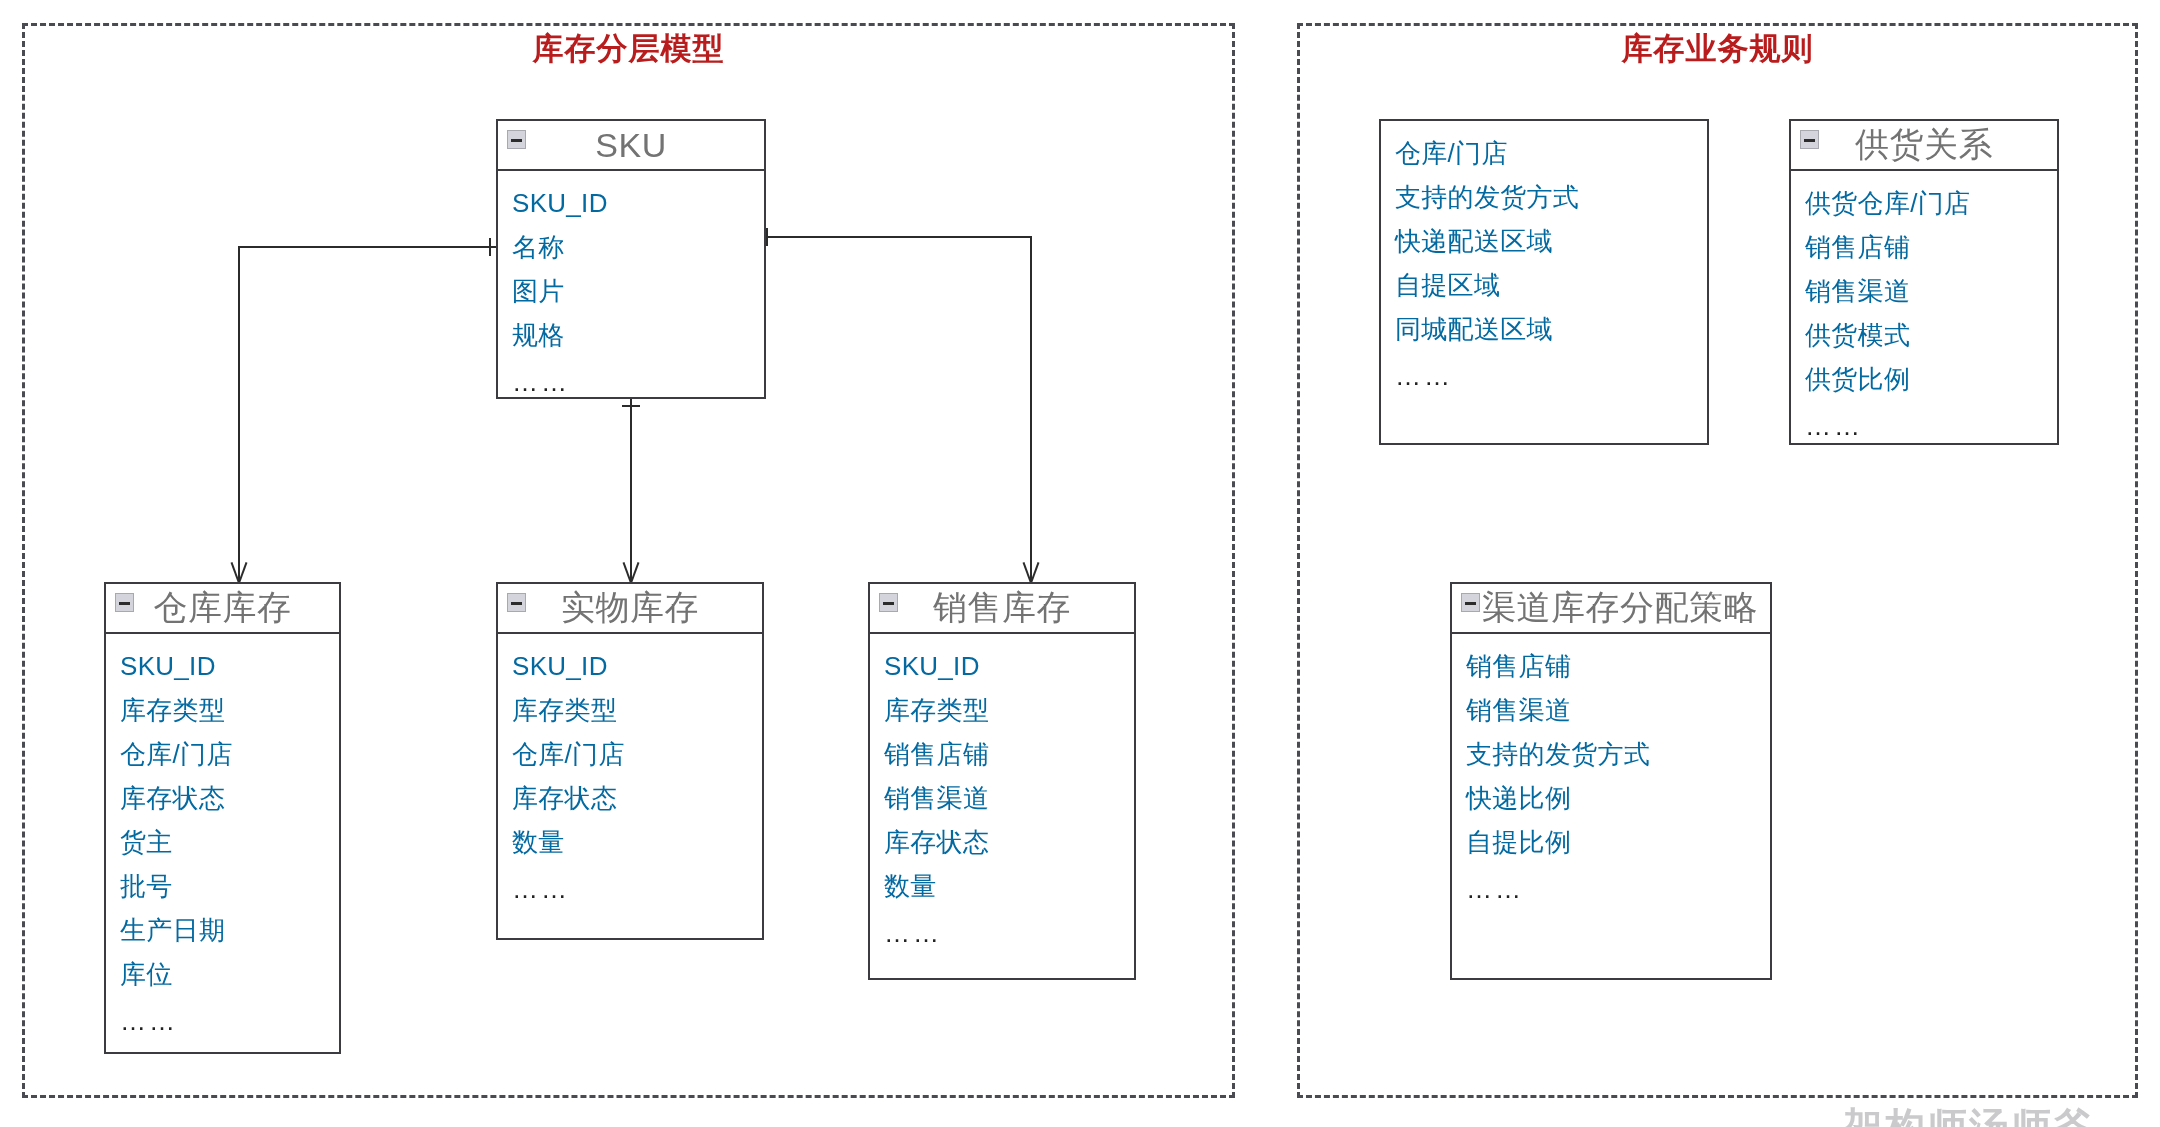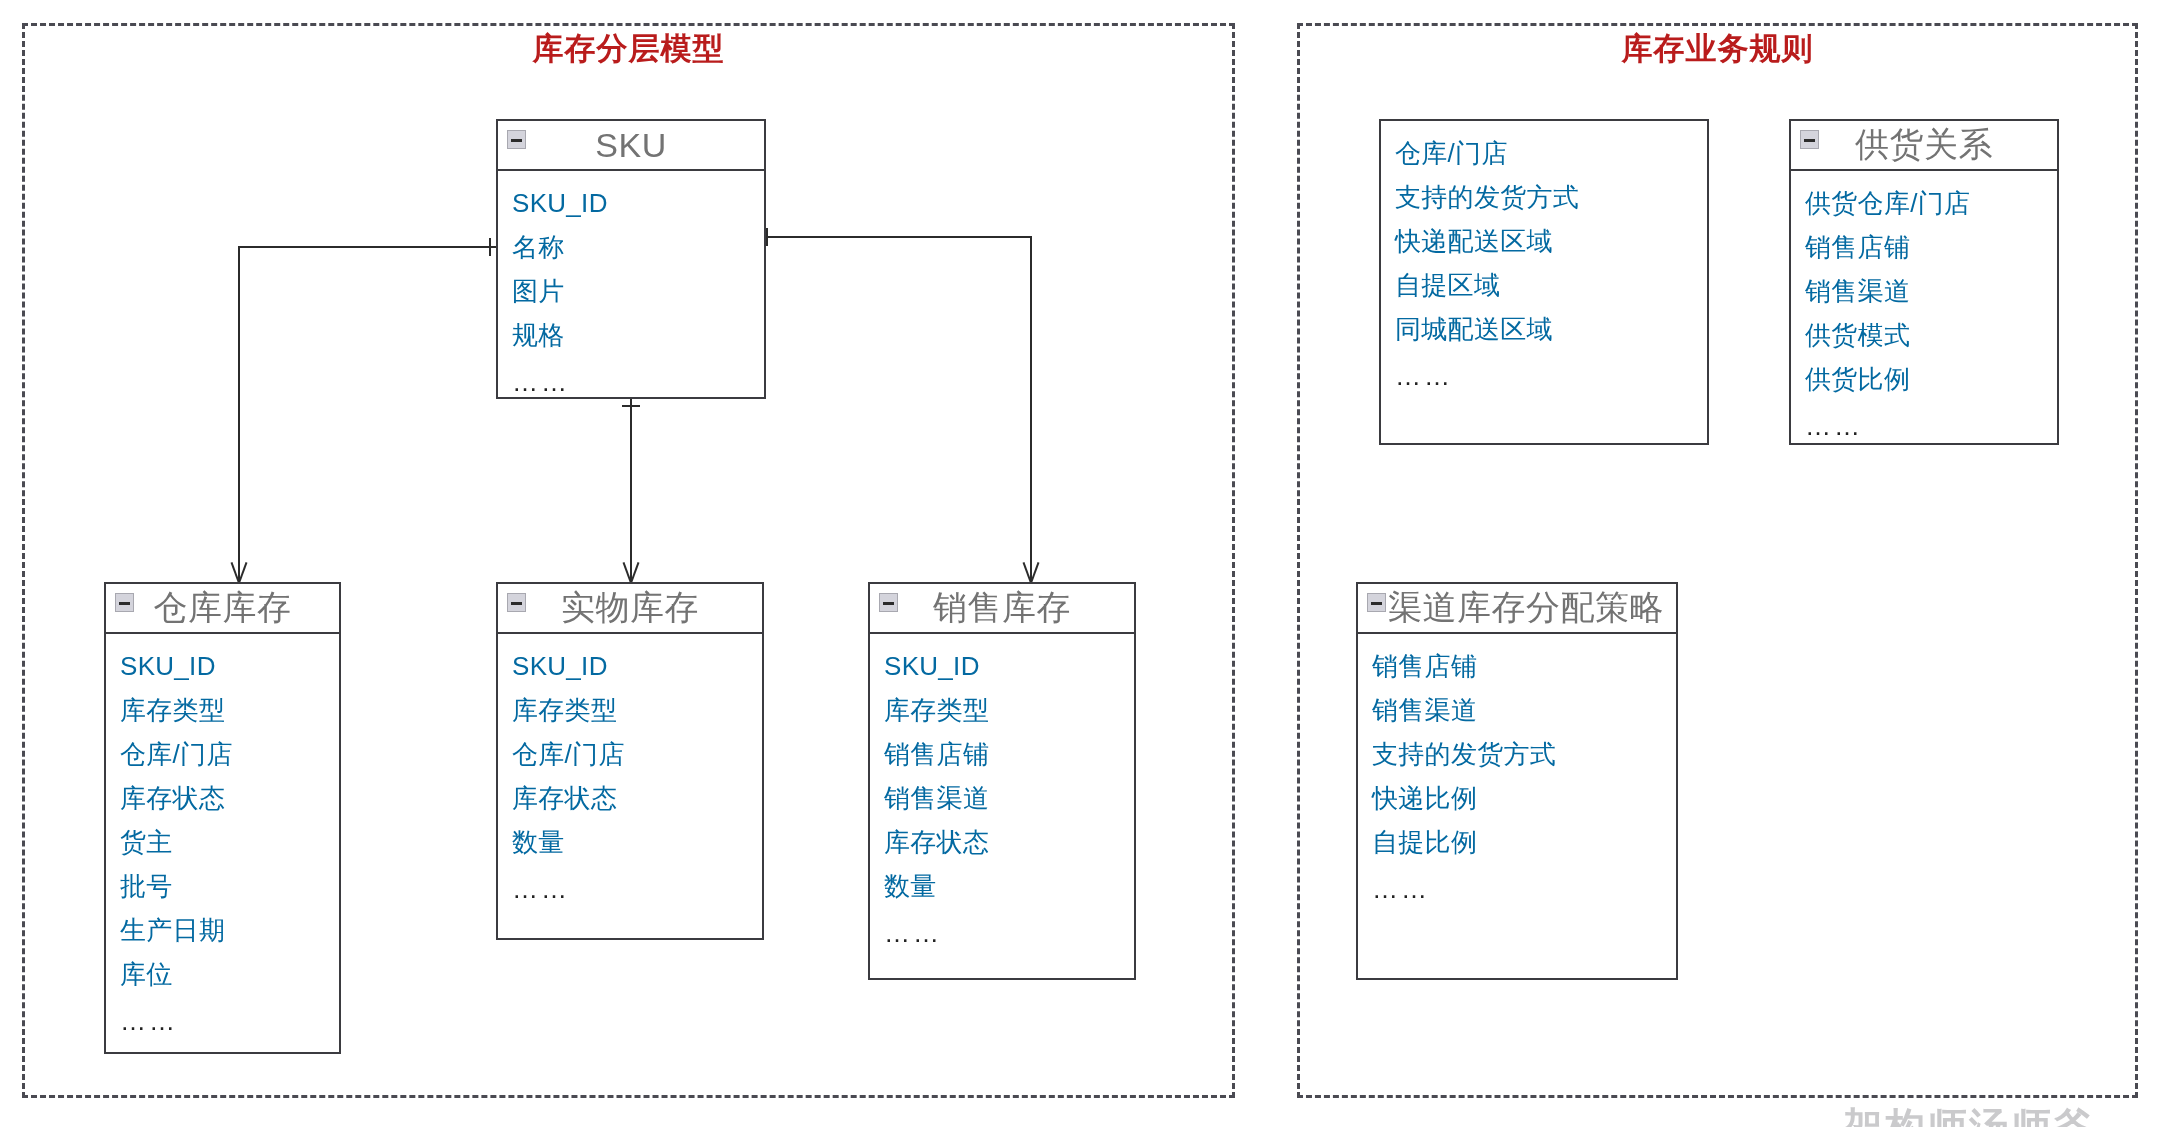--- a/index.html
+++ b/index.html
@@ -231,21 +231,21 @@
     <div class="entity-fields">
       <div class="field">供货仓库/门店</div>
       <div class="field">销售店铺</div>
       <div class="field">销售渠道</div>
       <div class="field">供货模式</div>
       <div class="field">供货比例</div>
       <div class="field dots">……</div>
     </div>
   </div>
 
-  <div class="entity" style="left:1356px;top:582px;width:322px;height:398px;">
+  <div class="entity" style="left:1450px;top:582px;width:322px;height:398px;">
     <div class="entity-header">
       <span class="collapse-icon"></span>
       <span class="entity-title" style="margin-left:18px;">渠道库存分配策略</span>
     </div>
     <div class="entity-fields">
       <div class="field">销售店铺</div>
       <div class="field">销售渠道</div>
       <div class="field">支持的发货方式</div>
       <div class="field">快递比例</div>
       <div class="field">自提比例</div>

